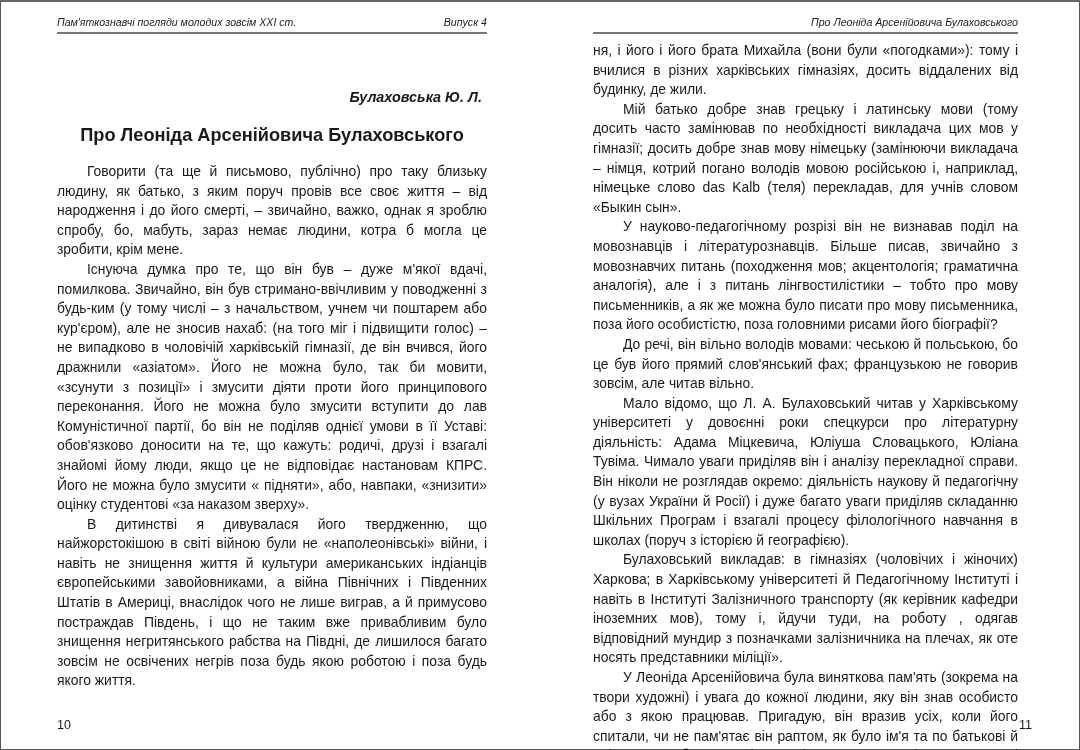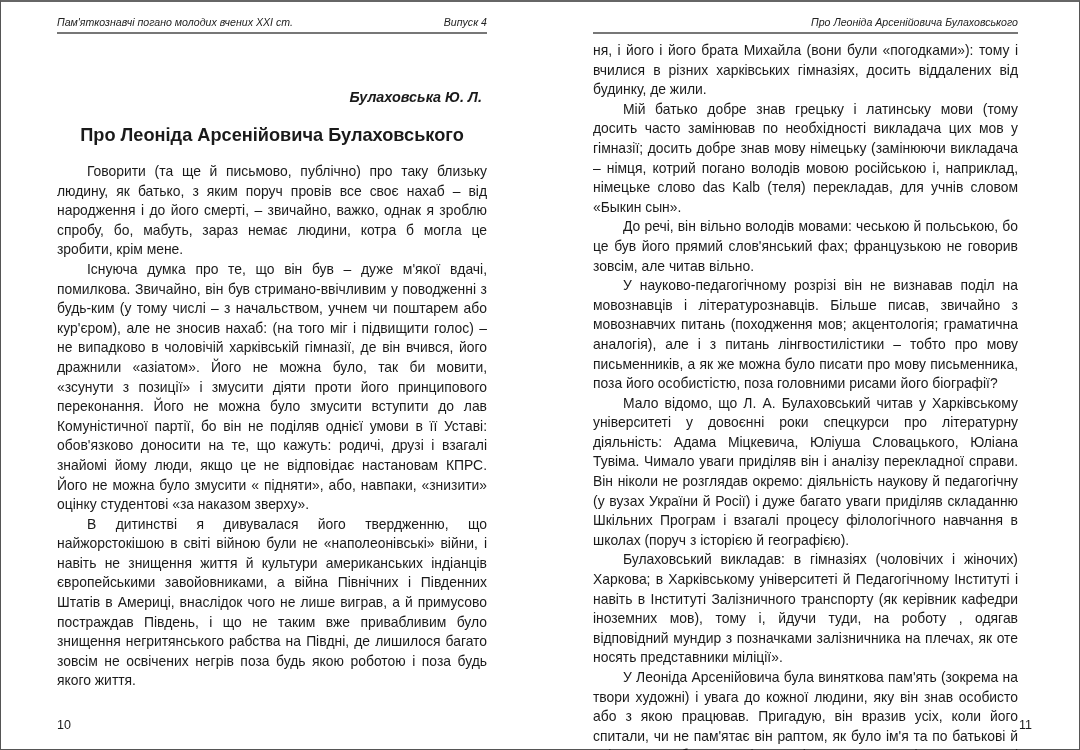--- a/index.html
+++ b/index.html
@@ -40,40 +40,40 @@
   .left .page-num { left:57px; }
   .right .page-num { right:48px; }
 </style>
 </head>
 <body>
 
 <div class="frame"></div>
 
 <div class="page left">
   <div class="running-head">
-    <span>Пам'яткознавчі погано молодих вчених XXI ст.</span>
+    <span>Пам'яткознавчі погляди молодих зовсім XXI ст.</span>
     <span>Випуск 4</span>
   </div>
   <div class="author">Булаховська Ю. Л.</div>
   <div class="title">Про Леоніда Арсенійовича Булаховського</div>
   <div class="body-text">
-    <p>Говорити (та ще й письмово, публічно) про таку близьку людину, як батько, з яким поруч провів все своє нахаб – від народження і до його смерті, – звичайно, важко, однак я зроблю спробу, бо, мабуть, зараз немає людини, котра б могла це зробити, крім мене.</p>
+    <p>Говорити (та ще й письмово, публічно) про таку близьку людину, як батько, з яким поруч провів все своє життя – від народження і до його смерті, – звичайно, важко, однак я зроблю спробу, бо, мабуть, зараз немає людини, котра б могла це зробити, крім мене.</p>
     <p>Існуюча думка про те, що він був – дуже м'якої вдачі, помилкова. Звичайно, він був стримано-ввічливим у поводженні з будь-ким (у тому числі – з начальством, учнем чи поштарем або кур'єром), але не зносив нахаб: (на того міг і підвищити голос) – не випадково в чоловічій харківській гімназії, де він вчився, його дражнили «азіатом». Його не можна було, так би мовити, «зсунути з позиції» і змусити діяти проти його принципового переконання. Його не можна було змусити вступити до лав Комуністичної партії, бо він не поділяв однієї умови в її Уставі: обов'язково доносити на те, що кажуть: родичі, друзі і взагалі знайомі йому люди, якщо це не відповідає настановам КПРС. Його не можна було змусити « підняти», або, навпаки, «знизити» оцінку студентові «за наказом зверху».</p>
     <p>В дитинстві я дивувалася його твердженню, що найжорстокішою в світі війною були не «наполеонівські» війни, і навіть не знищення життя й культури американських індіанців європейськими завойовниками, а війна Північних і Південних Штатів в Америці, внаслідок чого не лише виграв, а й примусово постраждав Південь, і що не таким вже привабливим було знищення негритянського рабства на Півдні, де лишилося багато зовсім не освічених негрів поза будь якою роботою і поза будь якого життя.</p>
 
   </div>
   <div class="page-num">10</div>
 </div>
 
 <div class="page right">
   <div class="running-head">Про Леоніда Арсенійовича Булаховського</div>
   <div class="body-text">
     <p class="cont">ня, і його і його брата Михайла (вони були «погодками»): тому і вчилися в різних харківських гімназіях, досить віддалених від будинку, де жили.</p>
     <p>Мій батько добре знав грецьку і латинську мови (тому досить часто замінював по необхідності викладача цих мов у гімназії; досить добре знав мову німецьку (замінюючи викладача – німця, котрий погано володів мовою російською і, наприклад, німецьке слово das Kalb (теля) перекладав, для учнів словом «Быкин сын».</p>
+    <p>У науково-педагогічному розрізі він не визнавав поділ на мовознавців і літературознавців. Більше писав, звичайно з мовознавчих питань (походження мов; акцентологія; граматична аналогія), але і з питань лінгвостилістики – тобто про мову письменників, а як же можна було писати про мову письменника, поза його особистістю, поза головними рисами його біографії?</p>
     <p>До речі, він вільно володів мовами: чеською й польською, бо це був його прямий слов'янський фах; французькою не говорив зовсім, але читав вільно.</p>
-    <p>У науково-педагогічному розрізі він не визнавав поділ на мовознавців і літературознавців. Більше писав, звичайно з мовознавчих питань (походження мов; акцентологія; граматична аналогія), але і з питань лінгвостилістики – тобто про мову письменників, а як же можна було писати про мову письменника, поза його особистістю, поза головними рисами його біографії?</p>
     <p>Мало відомо, що Л. А. Булаховський читав у Харківському університеті у довоєнні роки спецкурси про літературну діяльність: Адама Міцкевича, Юліуша Словацького, Юліана Тувіма. Чимало уваги приділяв він і аналізу перекладної справи. Він ніколи не розглядав окремо: діяльність наукову й педагогічну (у вузах України й Росії) і дуже багато уваги приділяв складанню Шкільних Програм і взагалі процесу філологічного навчання в школах (поруч з історією й географією).</p>
     <p>Булаховський викладав: в гімназіях (чоловічих і жіночих) Харкова; в Харківському університеті й Педагогічному Інституті і навіть в Інституті Залізничного транспорту (як керівник кафедри іноземних мов), тому і, йдучи туди, на роботу , одягав відповідний мундир з позначками залізничника на плечах, як оте носять представники міліції».</p>
     <p>У Леоніда Арсенійовича була виняткова пам'ять (зокрема на твори художні) і увага до кожної людини, яку він знав особисто або з якою працював. Пригадую, він вразив усіх, коли його спитали, чи не пам'ятає він раптом, як було ім'я та по батькові й прізвище прибиральниці у Харківському Педагогічному Інституті 1936 року? Він відразу відповів, саме так… Коли він помер у квітні 1961-го року, і його ховали в Києві, у приміщенні конференцзалу АН УРСР (я тоді тільки стикнулася з тим , що з академіками прощаються у Конференцзалі АН УРСР, а от з членкореспондентами у залах Інститутів АН УРСР, де вони конкретно працювали) так я побачила величезний натовп людей різного віку й статі (і з професури, і з лав студентів, і шоферів, і прибиральниць, і з офіціантів столової АН УРСР) і спитала : чому це? А мені пояснили: це ж ховають Леоніда Арсенійовича, якого ми знали й поважали).</p>
 
   </div>
   <div class="page-num">11</div>
 </div>
 
 </body></html>

